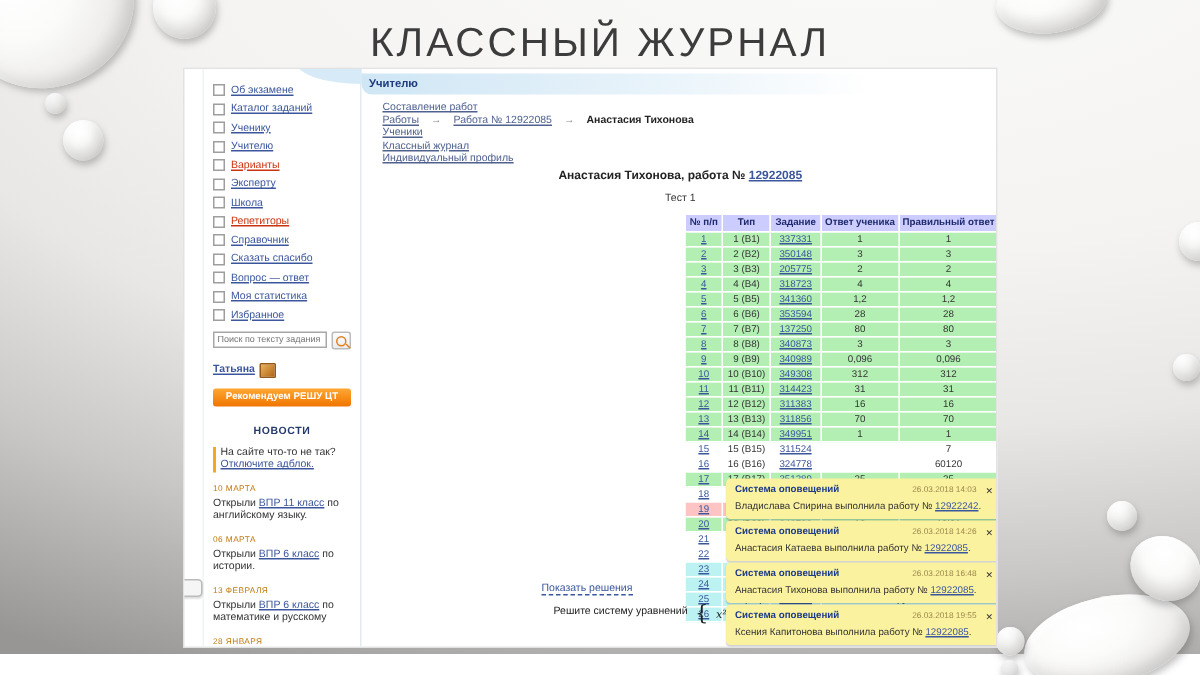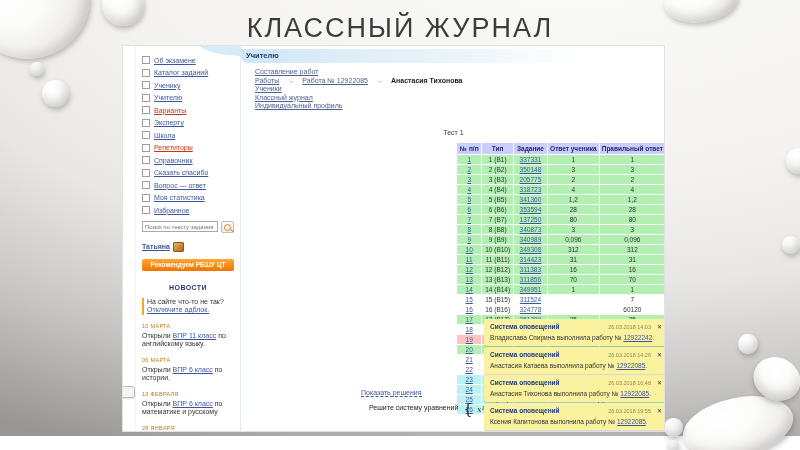--- a/index.html
+++ b/index.html
@@ -202,20 +202,23 @@
       <div class="nav">
         <div class="nav-row"><a>Составление работ</a></div>
         <div class="nav-row">
           <a>Работы</a><span class="arrow">→</span><a>Работа № 12922085</a><span class="arrow">→</span><b>Анастасия Тихонова</b>
         </div>
         <div class="nav-row"><a>Ученики</a></div>
         <div class="nav-row"><a>Классный журнал</a></div>
         <div class="nav-row"><a>Индивидуальный профиль</a></div>
       </div>
 
+      <div class="work-title">
+        <span>Анастасия Тихонова, работа № </span><a>12922085</a>
+      </div>
       <div class="test-label">Тест 1</div>
 
       <table class="results">
         <thead>
             <tr id="thead-row">
               <th>№ п/п</th>
               <th>Тип</th>
               <th>Задание</th>
               <th>Ответ ученика</th>
               <th>Правильный ответ</th>

